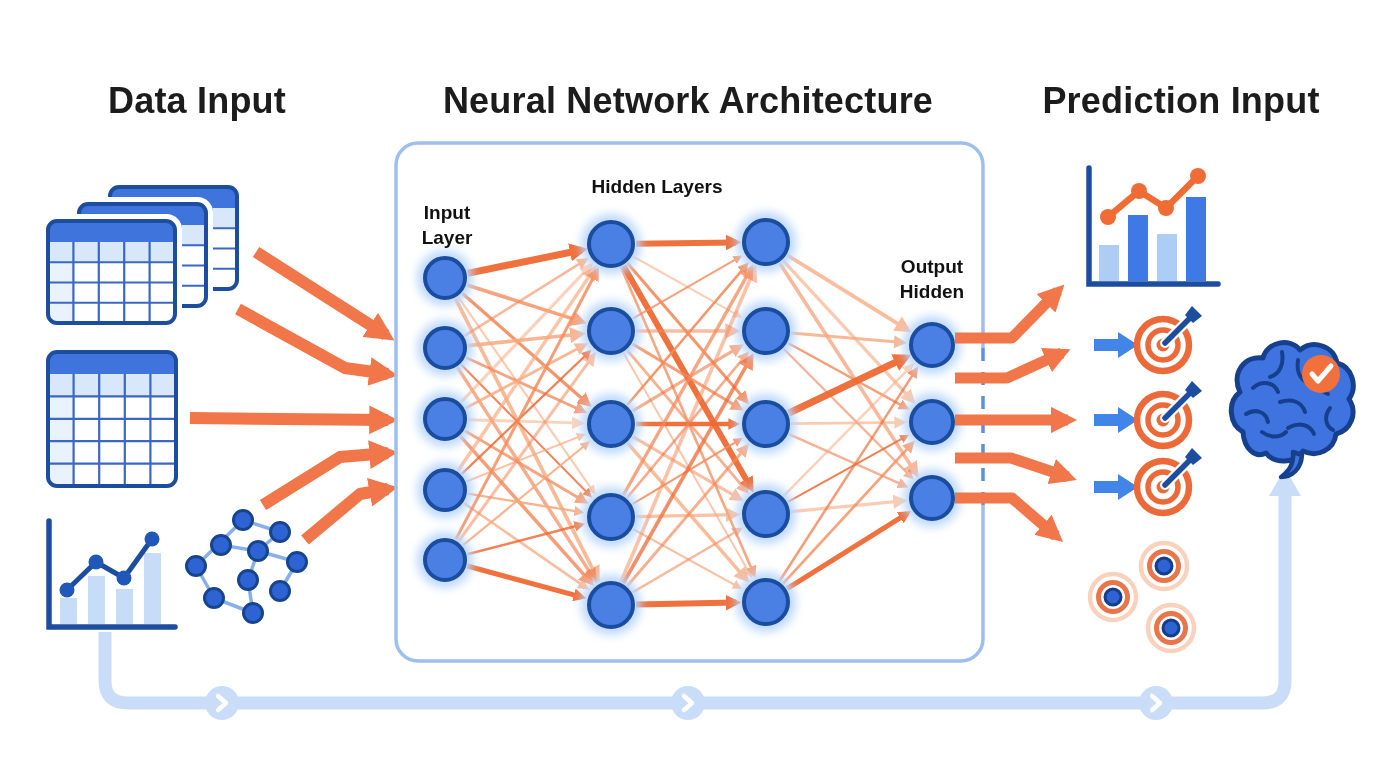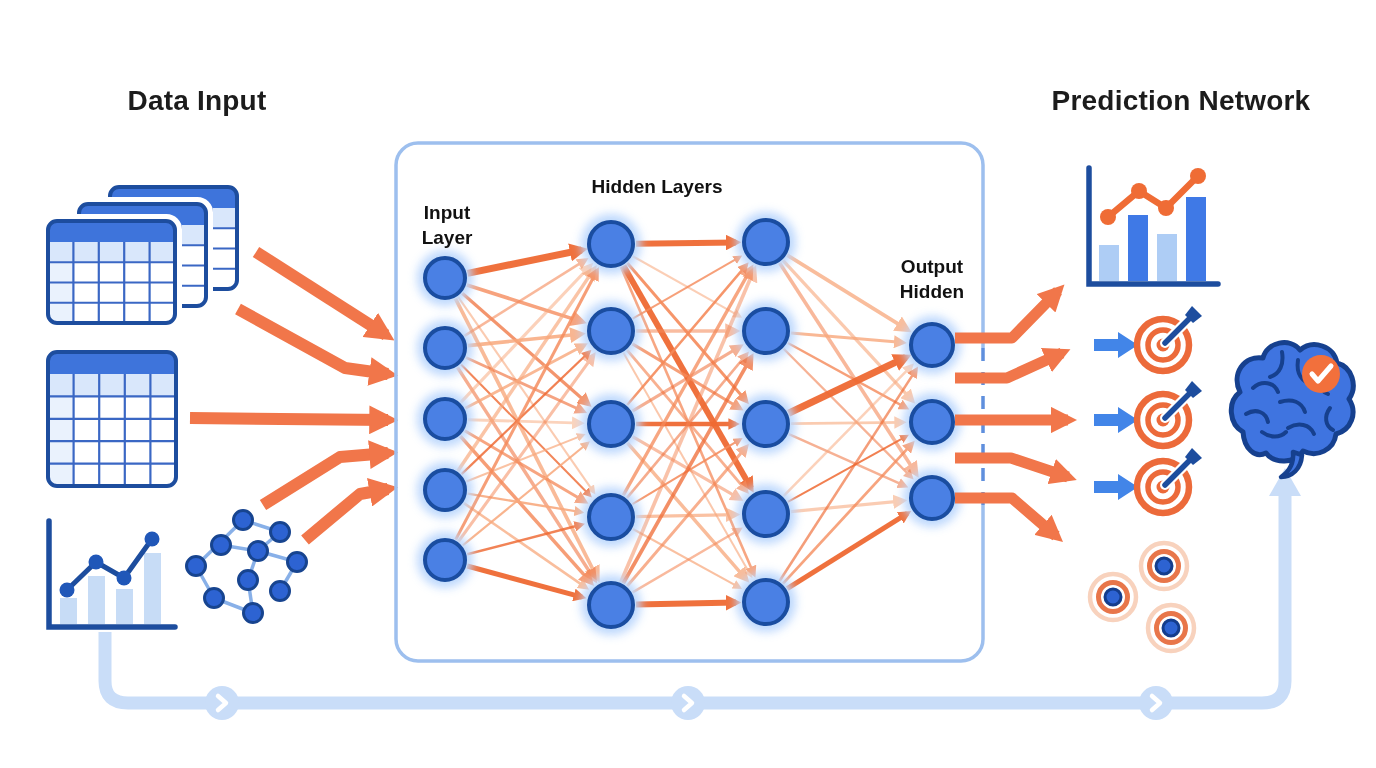--- a/index.html
+++ b/index.html
@@ -3,21 +3,21 @@
 <meta charset="utf-8">
 <style>
   html,body{margin:0;padding:0;background:#ffffff;}
   #stage{
     position:relative;width:1376px;height:768px;background:#ffffff;
     overflow:hidden;font-family:"Liberation Sans",sans-serif;
   }
   svg{position:absolute;left:0;top:0;}
   .section-title{
     position:absolute;transform:translate(-50%,-50%);
-    font-weight:600;font-size:28px;line-height:1.15;color:var(--title,#1c1c1c);
+    font-weight:600;font-size:36px;line-height:1.15;color:var(--title,#1c1c1c);
     white-space:nowrap;letter-spacing:.2px;
   }
   .layer-label{
     position:absolute;transform:translate(-50%,-50%);
     font-weight:600;font-size:19px;line-height:25px;color:#111;
     text-align:center;
   }
   .wrap2{width:82px;}
   .nowrap{white-space:nowrap;}
 </style>
@@ -388,18 +388,19 @@
         <path d="M 1330 408 C 1324 416, 1325 426, 1333 430"></path>
       </g>
       <g>
         <circle cx="1321" cy="374" r="19" fill="#f2703c"></circle>
         <path d="M 1312 374 L 1318 381 L 1331 366" fill="none" stroke="#ffffff" stroke-width="5" stroke-linecap="round" stroke-linejoin="round"></path>
       </g>
     </g>
   </svg>
 
   <div class="section-title" style="left:197px;top:101px">Data Input</div>
-  <div class="section-title" style="left:1181px;top:101px">Prediction Network</div>
+  <div class="section-title" style="left:688px;top:101px">Neural Network Architecture</div>
+  <div class="section-title" style="left:1181px;top:101px">Prediction Input</div>
 
   <div class="layer-label wrap2" style="left:447px;top:225px">Input Layer</div>
   <div class="layer-label nowrap" style="left:657px;top:186px">Hidden Layers</div>
   <div class="layer-label wrap2" style="left:932px;top:279px">Output Hidden</div>
 </div>
 
 </body></html>

